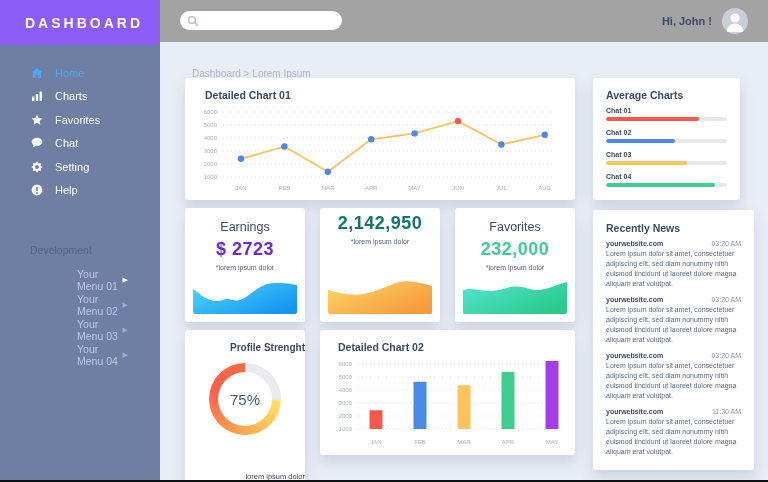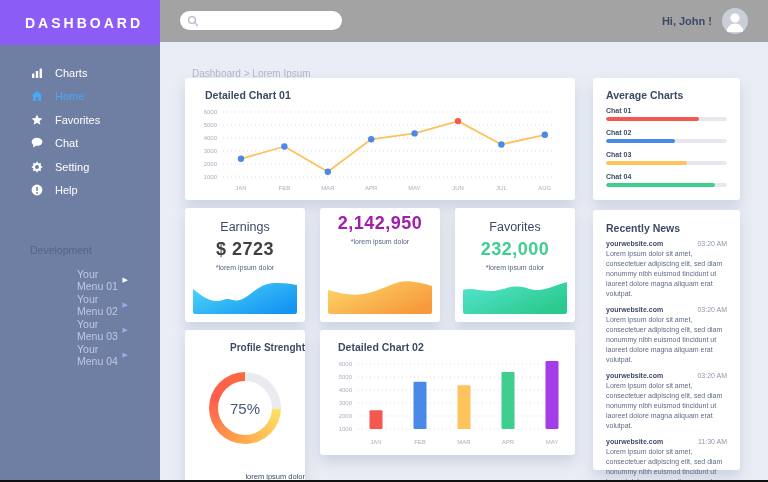--- a/index.html
+++ b/index.html
@@ -52,69 +52,69 @@
   .avg-fill{height:4px;border-radius:2px;}
 
   .stat-card{top:208px;width:120px;height:114px;text-align:center;}
   #card-earnings{left:185px;} #card-downloads{left:320px;} #card-favorites{left:455px;}
   .stat-title{margin-top:12px;font-size:12.5px;color:#3d4a66;}
   .stat-value{margin-top:5px;font-size:18px;font-weight:bold;letter-spacing:0.5px;}
   .stat-note{margin-top:4px;font-size:7px;color:#55627f;}
   .wave{position:absolute;left:8px;right:8px;bottom:8px;height:36px;}
   .wave svg{width:100%;height:100%;display:block;border-radius:2px;}
 
-  #card-news{left:593px;top:210px;width:147px;height:260px;}
+  #card-news{left:593px;top:210px;width:161px;height:260px;}
   #card-news .card-title{left:13px;top:12px;}
   .news-list{position:absolute;left:13px;right:13px;top:30px;}
   .news-item{margin-bottom:7px;}
   .news-head{display:flex;justify-content:space-between;align-items:baseline;}
   .news-src{font-size:7px;font-weight:bold;color:#3d4a66;}
   .news-time{font-size:7px;color:#8d96ab;}
   .news-body{margin-top:2px;font-size:7px;line-height:10px;color:#5d6a85;}
 
   #card-profile{left:185px;top:330px;width:120px;height:162px;text-align:right;}
   .profile-title{margin-top:12px;font-size:10px;font-weight:bold;color:#3d4a66;}
-  .donut{position:absolute;left:50%;top:42px;transform:translateX(-50%);width:72px;height:72px;border-radius:50%;}
+  .donut{position:absolute;left:50%;top:33px;transform:translateX(-50%);width:72px;height:72px;border-radius:50%;}
   .donut-hole{position:absolute;left:9px;top:9px;width:54px;height:54px;background:#fff;border-radius:50%;
     display:flex;align-items:center;justify-content:center;font-size:15px;color:#4a5878;}
   .profile-caption{position:absolute;bottom:11px;width:100%;font-size:7.5px;color:#3d4a66;}
 
   #card-chart02{left:320px;top:330px;width:255px;height:125px;}
   #card-chart02 .card-title{left:18px;top:11px;}
   #chart02-svg{position:absolute;left:10px;top:24px;}
 
   .bottom-edge{position:absolute;left:0;bottom:0;width:768px;height:2px;background:#101010;}
 </style>
 </head>
 <body>
 
 <div class="stage">
 
   <div class="sidebar">
     <div class="sidebar-header">
       <span>DASHBOARD</span>
     </div>
     <div class="menu" id="menu">
+        <div class="menu-item active">
+          <span class="mi-icon">
+            <svg viewBox="0 0 12 12" class="mi-icon-svg" fill="currentColor">
+              <path d="M6 1 L11.5 5.6 H10 V11 H7.2 V7.6 H4.8 V11 H2 V5.6 H0.5 Z"></path>
+            </svg>
+          </span>
+          <span>Home</span>
+        </div>
         <div class="menu-item">
           <span class="mi-icon">
             <svg viewBox="0 0 12 12" class="mi-icon-svg" fill="currentColor">
               <rect x="1" y="6.5" width="2.4" height="4.5" rx="0.5"></rect>
               <rect x="4.8" y="4" width="2.4" height="7" rx="0.5"></rect>
               <rect x="8.6" y="1.5" width="2.4" height="9.5" rx="0.5"></rect>
             </svg>
           </span>
           <span>Charts</span>
-        </div>
-        <div class="menu-item active">
-          <span class="mi-icon">
-            <svg viewBox="0 0 12 12" class="mi-icon-svg" fill="currentColor">
-              <path d="M6 1 L11.5 5.6 H10 V11 H7.2 V7.6 H4.8 V11 H2 V5.6 H0.5 Z"></path>
-            </svg>
-          </span>
-          <span>Home</span>
         </div>
         <div class="menu-item">
           <span class="mi-icon">
             <svg viewBox="0 0 12 12" class="mi-icon-svg" fill="currentColor">
               <path d="M6 0.6 L7.5 4.1 L11.4 4.5 L8.5 7 L9.4 10.8 L6 8.8 L2.6 10.8 L3.5 7 L0.6 4.5 L4.5 4.1 Z"></path>
             </svg>
           </span>
           <span>Favorites</span>
         </div>
         <div class="menu-item">
@@ -255,37 +255,37 @@
           <div class="avg-label">Chat 04</div>
           <div class="avg-track">
             <div class="avg-fill" style="width: 90%; background: rgb(62, 207, 142);"></div>
           </div>
         </div>
       </div>
   </div>
 
   <div class="card stat-card" id="card-earnings">
     <div class="stat-title">Earnings</div>
-    <div class="stat-value" id="stat-value-0" style="color: #404040;">$ 2723</div>
+    <div class="stat-value" id="stat-value-0" style="color: #6d28d9;">$ 2723</div>
     <div class="stat-note">*lorem ipsum dolor</div>
     <div class="wave">
       <svg viewBox="0 0 120 36" preserveAspectRatio="none">
         <defs>
             <linearGradient id="grad0" x1="0" y1="0" x2="1" y2="0.7">
           <stop offset="0" stop-color="#4fd9f8"></stop>
               <stop offset="1" stop-color="#1795f2"></stop>
             </linearGradient>
           </defs>
         <path fill="url(#grad0)" d="M0 11 C8 16 16 23 27 23 C34 23 36 20.5 41 21 C46 21.5 48 23.5 54 22 C64 19.5 72 10 84 6.5 C94 4 108 5 120 7 L120 36 L0 36 Z"></path>
       </svg>
     </div>
   </div>
 
   <div class="card stat-card" id="card-downloads">
-    <div class="stat-value" id="stat-value-1" style="color: #a21caf;">2,142,950</div>
+    <div class="stat-value" id="stat-value-1" style="color: #0f766e;">2,142,950</div>
     <div class="stat-note">*lorem ipsum dolor</div>
     <div class="wave">
       <svg viewBox="0 0 120 36" preserveAspectRatio="none">
         <defs>
             <linearGradient id="grad1" x1="0" y1="0" x2="1" y2="0.7">
           <stop offset="0" stop-color="#fdd96b"></stop>
               <stop offset="1" stop-color="#f79a3b"></stop>
             </linearGradient>
           </defs>
         <path fill="url(#grad1)" d="M0 12 C10 14 22 17.5 36 16.5 C54 15.2 68 7.5 82 4 C93 1.8 110 5.5 120 8 L120 36 L0 36 Z"></path>

